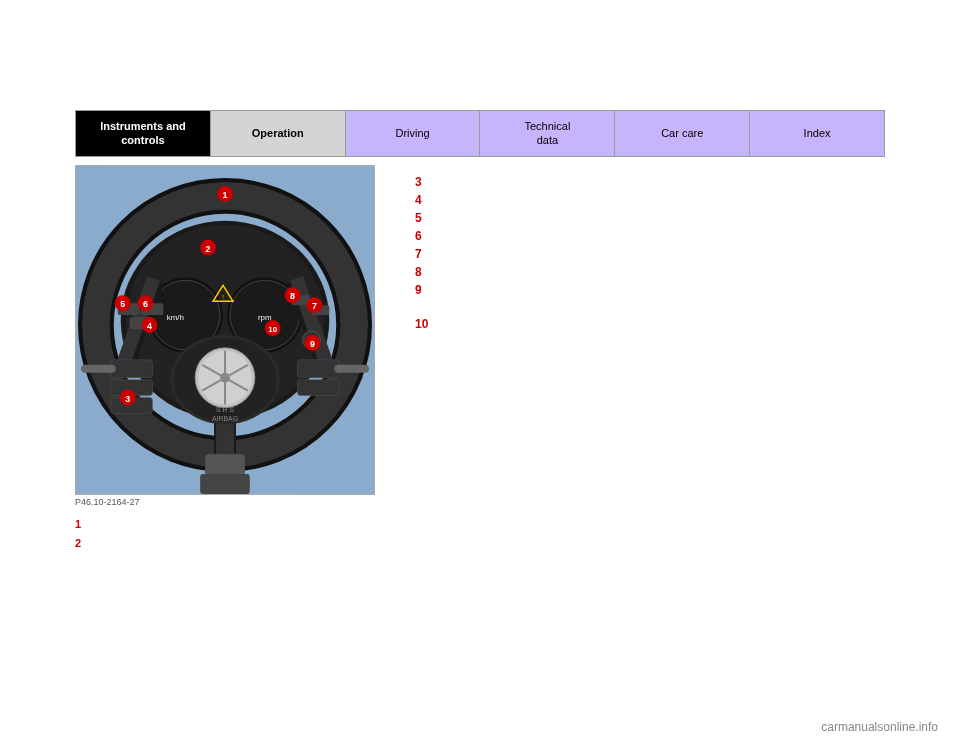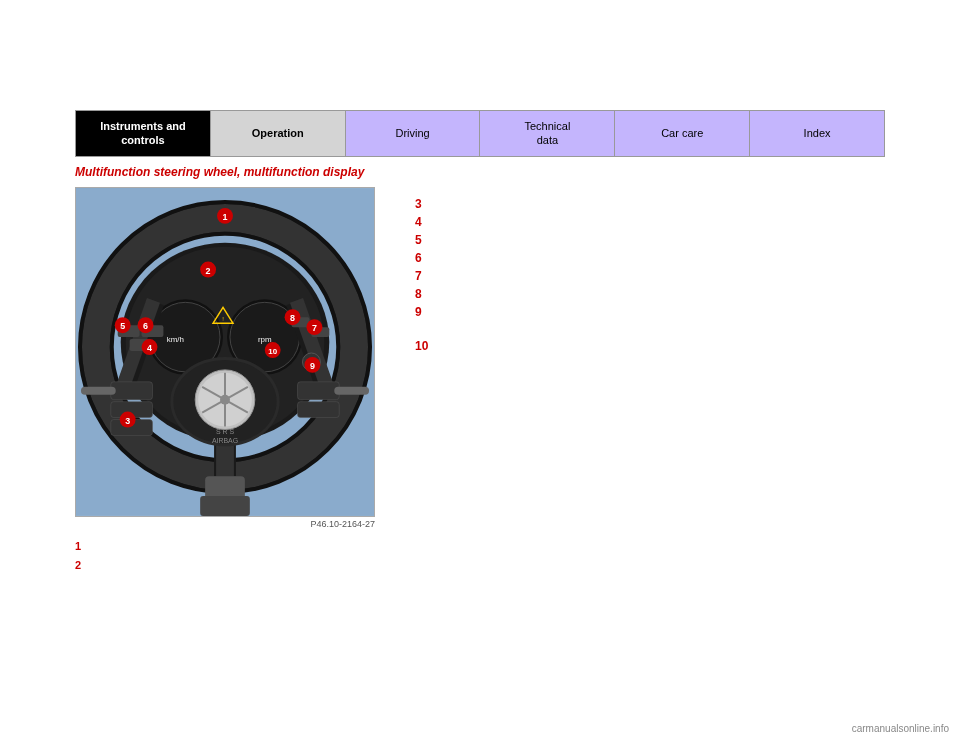--- a/index.html
+++ b/index.html
@@ -88,21 +88,21 @@
     
     .sw-svg {
       position: absolute;
       top: 0; left: 0;
       width: 100%; height: 100%;
     }
 
     .image-caption {
       font-size: 9px;
       color: #555;
-      text-align: right;
+      text-align: left;
       margin-top: 2px;
       width: 300px;
     }
 
     
     .image-labels {
       margin-top: 8px;
     }
     .image-label-item {
       font-size: 11px;
@@ -135,23 +135,23 @@
       line-height: 1.4;
     }
     .callout-spacer {
       height: 16px;
     }
 
     
     .watermark {
       position: fixed;
       bottom: 8px;
-      right: 11px;
+      right: 22px;
       color: #888;
-      font-size: 10px;
+      font-size: 12px;
     }
   </style>
 </head>
 <body>
 
 <nav class="nav-bar">
   <div class="nav-item active">
     <span>Instruments
 and controls</span>
   </div>
@@ -166,21 +166,20 @@
   </div>
   <div class="nav-item">
     <span>Car care</span>
   </div>
   <div class="nav-item">
     <span>Index</span>
   </div>
 </nav>
 
 <div class="content">
-  <div class="page-subtitle">Multifunction steering wheel, multifunction display</div>
 
   <div class="main-layout">
 
     <div class="image-area">
       <div class="steering-wheel-img">
 
         <svg class="sw-svg" viewBox="0 0 300 330" xmlns="http://www.w3.org/2000/svg">
 
           <rect width="300" height="330" fill="#8aabcc"></rect>
 

